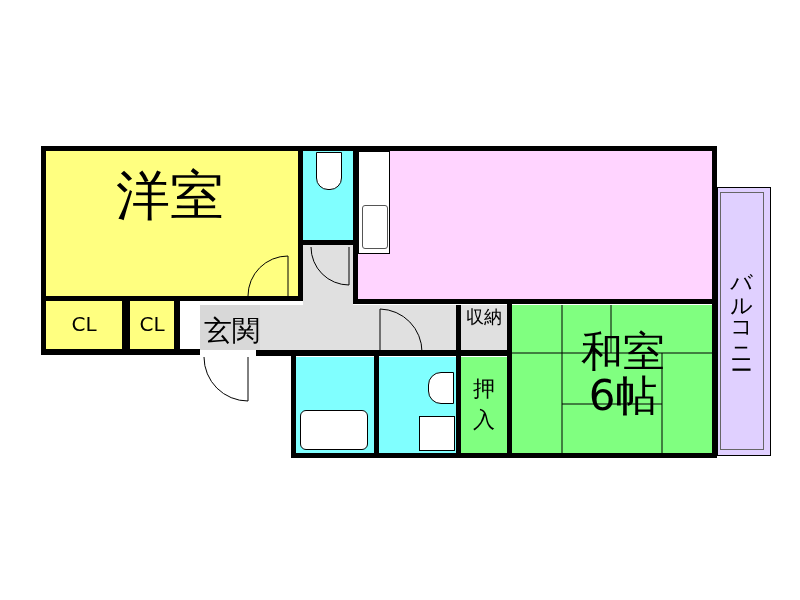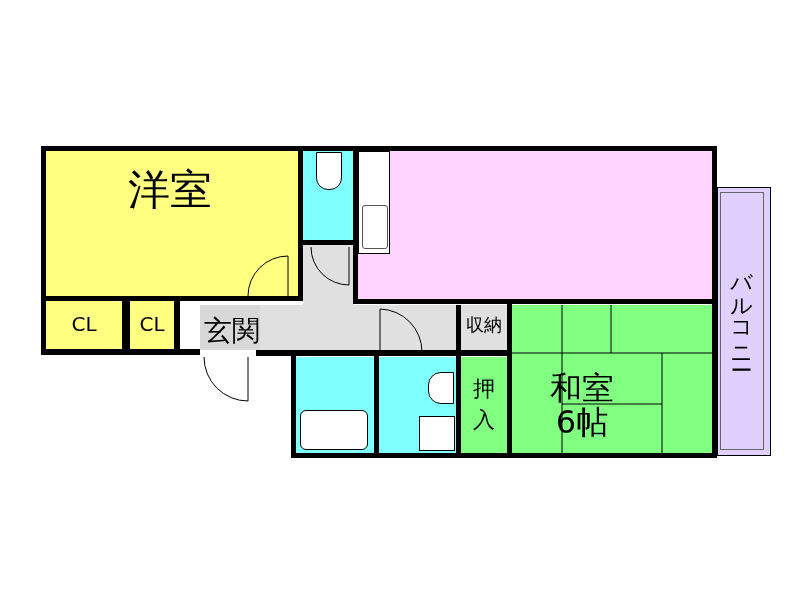--- a/index.html
+++ b/index.html
@@ -8,21 +8,21 @@
     .room { position: absolute; box-sizing: border-box; }
     .label { position: absolute; color: #000; text-align: center; line-height: 1.05; white-space: nowrap; }
     .wall { position: absolute; background: #000; }
   </style>
 </head>
 <body>
 
 <div class="plan">
 
   <div class="room" style="left:46px; top:151px; width:252px; height:145px; background:#ffff80;"></div>
-  <div class="label" style="left:100px; top:168px; width:140px; font-size:42px;">
+  <div class="label" style="left:100px; top:168px; width:140px; font-size:54px;">
     <div>洋室</div>
   </div>
 
   <div class="room" style="left:46px; top:301px; width:76px; height:48px; background:#ffff80;"></div>
   <div class="label" style="left:46px; top:314px; width:76px; font-size:20px;">CL</div>
   <div class="room" style="left:130px; top:301px; width:44px; height:48px; background:#ffff80;"></div>
   <div class="label" style="left:130px; top:314px; width:44px; font-size:20px;">CL</div>
 
   <div class="room" style="left:303px; top:151px; width:50px; height:90px; background:#80ffff;"></div>
   <div style="position:absolute; left:316px; top:152px; width:24px; height:36px; border:1px solid #000; border-radius:0 0 12px 12px; background:#fff;"></div>
@@ -31,21 +31,21 @@
   <div class="room" style="left:200px; top:305px; width:256px; height:45px; background:#e0e0e0;"></div>
 
   <div class="room" style="left:200px; top:305px; width:60px; height:45px; background:#d8d8d8;"></div>
   <div class="label" style="left:202px; top:316px; width:60px; font-size:28px;">玄関</div>
 
   <div class="room" style="left:358px; top:151px; width:354px; height:148px; background:#ffd4ff;"></div>
   <div style="position:absolute; left:358px; top:151px; width:32px; height:103px; background:#fff; border:1px solid #000; box-sizing:border-box;"></div>
   <div style="position:absolute; left:362px; top:205px; width:24px; height:42px; border:1px solid #555; border-radius:3px;"></div>
 
   <div class="room" style="left:461px; top:305px; width:46px; height:45px; background:#e0e0e0;"></div>
-  <div class="label" style="left:459px; top:316px; width:50px; font-size:18px;">収納</div>
+  <div class="label" style="left:459px; top:308px; width:50px; font-size:18px;">収納</div>
 
   <div class="room" style="left:296px; top:357px; width:78px; height:96px; background:#80ffff;"></div>
   <div style="position:absolute; left:300px; top:410px; width:68px; height:40px; background:#fff; border:1px solid #000; border-radius:6px; box-sizing:border-box;"></div>
 
   <div class="room" style="left:379px; top:357px; width:78px; height:96px; background:#80ffff;"></div>
   <div style="position:absolute; left:428px; top:372px; width:26px; height:32px; background:#fff; border:1px solid #000; border-radius:13px 0 0 13px; box-sizing:border-box;"></div>
   <div style="position:absolute; left:419px; top:416px; width:36px; height:35px; background:#fff; border:1px solid #000; box-sizing:border-box;"></div>
 
   <div class="room" style="left:461px; top:357px; width:46px; height:96px; background:#80ff80;"></div>
   <div class="label" style="left:461px; top:374px; width:46px; font-size:22px; line-height:1.4;">
@@ -54,21 +54,21 @@
 
   <div class="room" style="left:512px; top:305px; width:200px; height:148px; background:#80ff80;">
     <svg width="200" height="148" style="position:absolute;left:0;top:0;">
       <line x1="0" y1="48" x2="200" y2="48" stroke="#000" stroke-width="1"></line>
       <line x1="50" y1="0" x2="50" y2="148" stroke="#000" stroke-width="1"></line>
       <line x1="99" y1="0" x2="99" y2="48" stroke="#000" stroke-width="1"></line>
       <line x1="150" y1="48" x2="150" y2="148" stroke="#000" stroke-width="1"></line>
       <line x1="50" y1="99" x2="150" y2="99" stroke="#000" stroke-width="1"></line>
     </svg>
   </div>
-  <div class="label" style="left:517px; top:330px; width:130px; font-size:32px;margin-top:42px;">
+  <div class="label" style="left:558px; top:330px; width:130px; font-size:42px;">
     <div>和室</div>
     <div>6帖</div>
   </div>
 
   <div class="room" style="left:717px; top:187px; width:54px; height:269px; background:#e0d0ff; border:1px solid #000;"></div>
   <div style="position:absolute; left:720px; top:192px; width:44px; height:258px; border:1px solid #666; box-sizing:border-box;"></div>
   <div class="label" style="left:730px; top:258px; width:24px; font-size:22px;">
     <span style="writing-mode:vertical-rl; display:inline-block;">バルコニー</span>
   </div>
 

